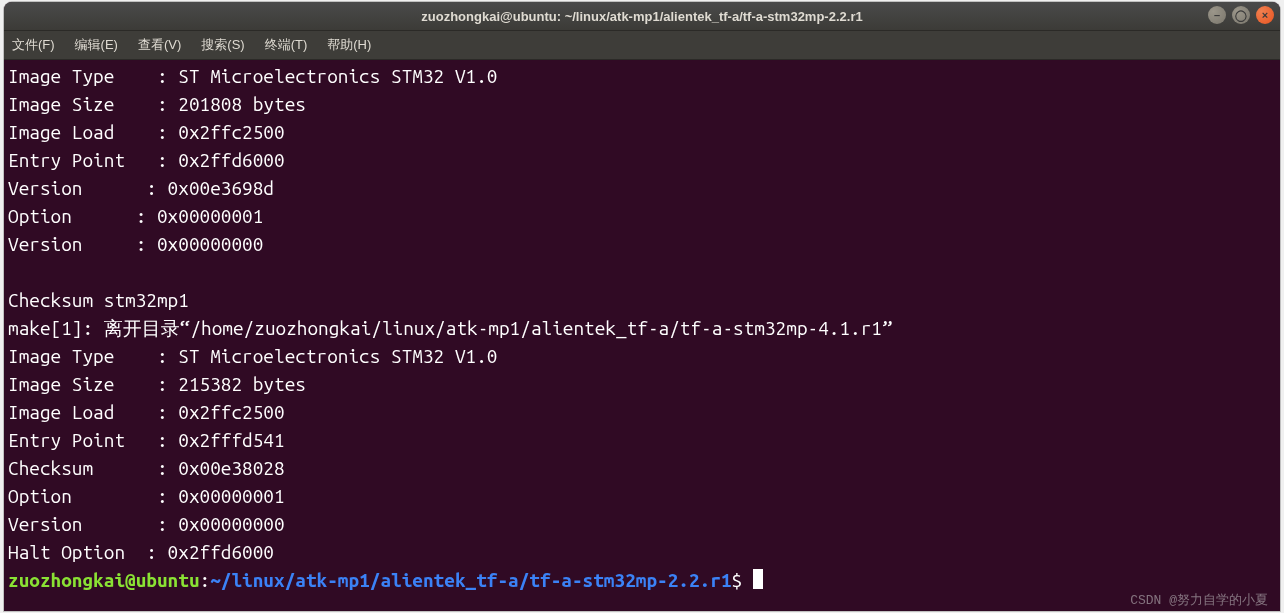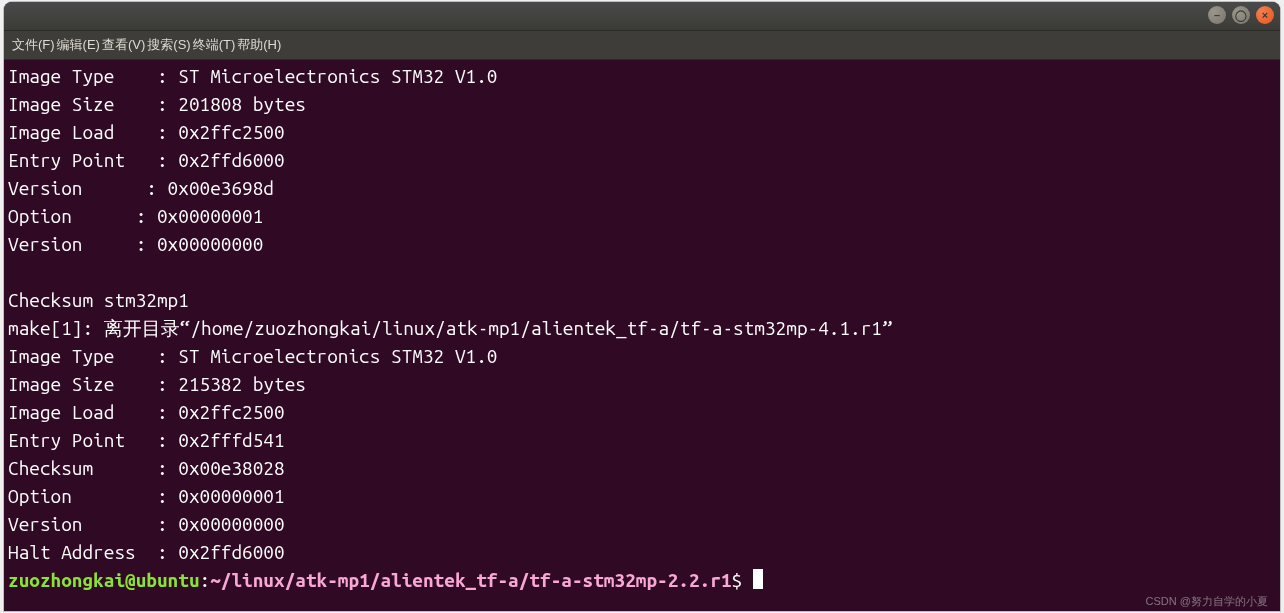--- a/index.html
+++ b/index.html
@@ -57,61 +57,62 @@
   .wc.min { background: radial-gradient(circle at 30% 30%, #9b968a, #7a766c); }
   .wc.max { background: radial-gradient(circle at 30% 30%, #9b968a, #7a766c); }
   .wc.close { background: radial-gradient(circle at 30% 30%, #f08050, #e95420); }
   .menubar {
     height: 28px;
     background: #3e3d39;
     border-bottom: 1px solid #2b2a27;
     display: flex;
     align-items: center;
     padding: 0 8px;
-    gap: 2px;
+    gap: 20px;
     color: #dfdbd2;
     font-size: 13px;
   }
   .menuitem { cursor: pointer; }
   .terminal {
     flex: 1;
     background: #300a24;
     color: #ffffff;
     font-family: "Ubuntu Mono", "DejaVu Sans Mono", monospace;
     font-size: 19px;
     line-height: 28px;
     padding: 2px 4px;
     white-space: pre;
     overflow: hidden;
   }
   .prompt-user { color: #8ae234; font-weight: bold; margin-top: 8px; }
-  .prompt-path { color: #f9a8d4; font-weight: bold; }
+  .prompt-path { color: #3b82f6; font-weight: bold; }
   .prompt-dollar { color: #ffffff; }
   .cursor {
     display: inline-block;
     width: 10px;
     height: 20px;
     background: #ffffff;
     vertical-align: -2px;
   }
   .watermark {
     position: absolute;
     right: 16px;
     bottom: 4px;
     color: rgba(200,200,200,0.55);
-    font-size: 11px;
-    font-family: Liberation Sans, sans-serif;
+    font-size: 13px;
+    font-family: Liberation Mono, monospace;
   }
 </style>
 </head>
 <body>
 
 <div class="window">
 
   <div class="titlebar">
+    <span>zuozhongkai@ubuntu: ~/linux/atk-mp1/alientek_tf-a/tf-a-stm32mp-2.2.r1</span>
     <div class="window-controls">
       <div class="wc min">–</div>
       <div class="wc max">◯</div>
       <div class="wc close">×</div>
     </div>
   </div>
 
   <div class="menubar">
     <span class="menuitem">文件(F)</span>
     <span class="menuitem">编辑(E)</span>
@@ -131,18 +132,18 @@
 
 <span>Checksum stm32mp1</span>
 <span>make[1]: 离开目录“/home/zuozhongkai/linux/atk-mp1/alientek_tf-a/tf-a-stm32mp-4.1.r1”</span>
 <span>Image Type    : ST Microelectronics STM32 V1.0</span>
 <span>Image Size    : 215382 bytes</span>
 <span>Image Load    : 0x2ffc2500</span>
 <span>Entry Point   : 0x2fffd541</span>
 <span>Checksum      : 0x00e38028</span>
 <span>Option        : 0x00000001</span>
 <span>Version       : 0x00000000</span>
-<span>Halt Address  : 0x2ffd6000</span>
+<span>Halt Option  : 0x2ffd6000</span>
 <span class="prompt-user">zuozhongkai@ubuntu</span><span class="prompt-dollar">:</span><span class="prompt-path">~/linux/atk-mp1/alientek_tf-a/tf-a-stm32mp-2.2.r1</span><span class="prompt-dollar">$</span> <span class="cursor"></span></div>
 
 </div>
 
 <div class="watermark">CSDN @努力自学的小夏</div>
 
 </body></html>

